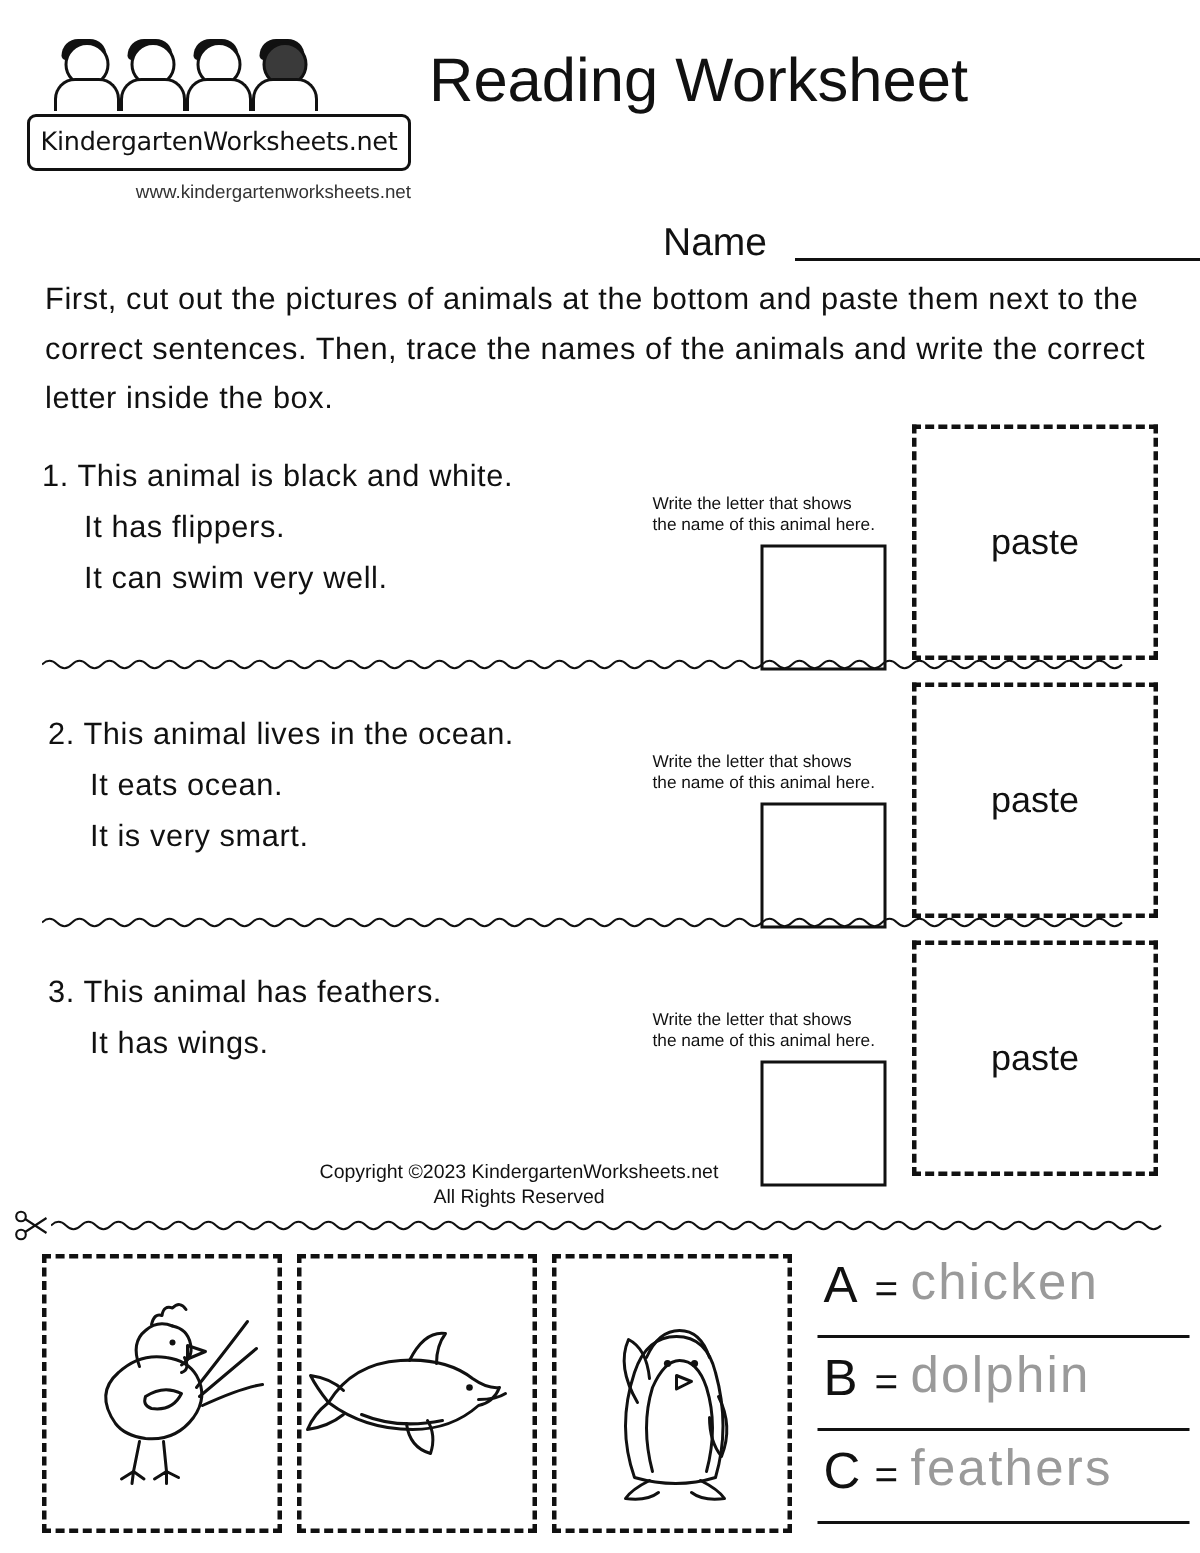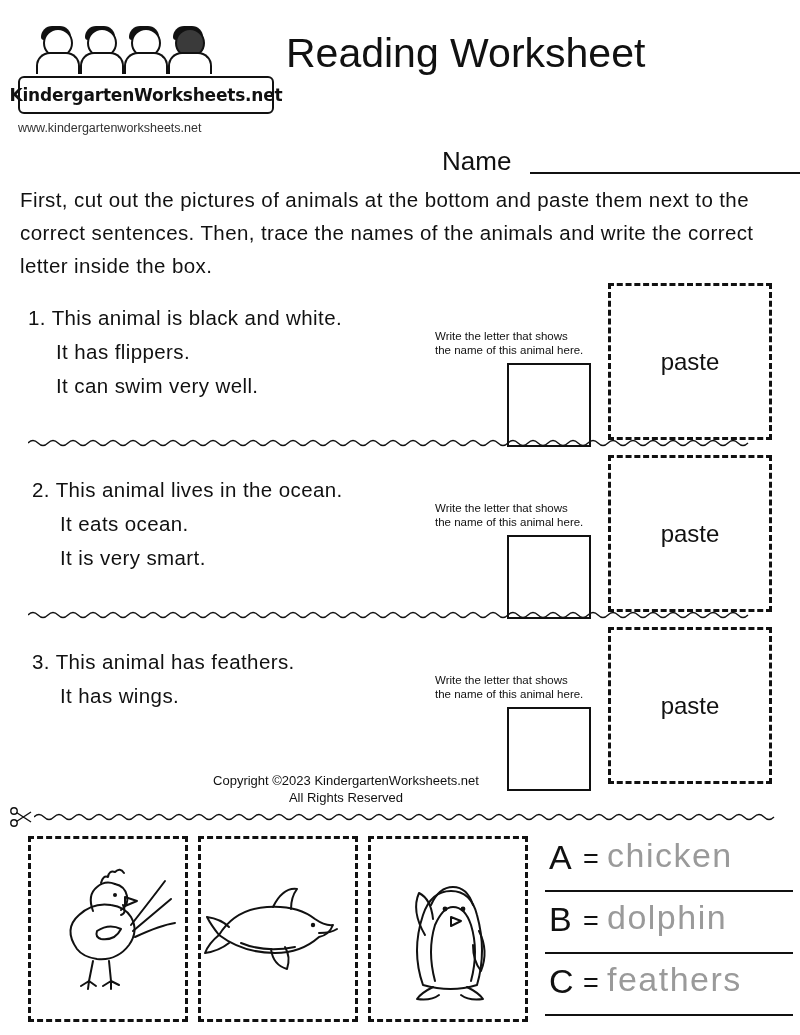--- a/index.html
+++ b/index.html
@@ -92,29 +92,29 @@
     height: 34px;
     border: 2px solid #111;
     border-radius: 6px;
     background: #fff;
     display: flex;
     align-items: center;
     justify-content: center;
   }
   .logo-bar span {
     font-family: "DejaVu Sans", sans-serif;
-    font-weight: bold;
+    font-weight: normal;
     font-size: 17px;
     letter-spacing: -0.2px;
     color: #111;
   }
   .logo-url {
     margin-top: 7px;
     width: 256px;
-    text-align: left;
+    text-align: right;
     font-size: 12.5px;
     color: #333;
     font-family: "Liberation Sans", sans-serif;
   }
 
   .title {
     position: absolute;
     left: 286px;
     top: 12px;
     font-family: "Liberation Sans", sans-serif;
@@ -144,21 +144,21 @@
     position: absolute;
     left: 88px;
     top: 26px;
     width: 272px;
     border-bottom: 2px solid #111;
   }
 
   
   .instructions {
     position: absolute;
-    left: 20px;
+    left: 30px;
     top: 183px;
     width: 740px;
     font-family: "Liberation Sans", sans-serif;
     font-size: 20.5px;
     line-height: 33px;
     letter-spacing: 0.4px;
     color: #111;
   }
 
   

